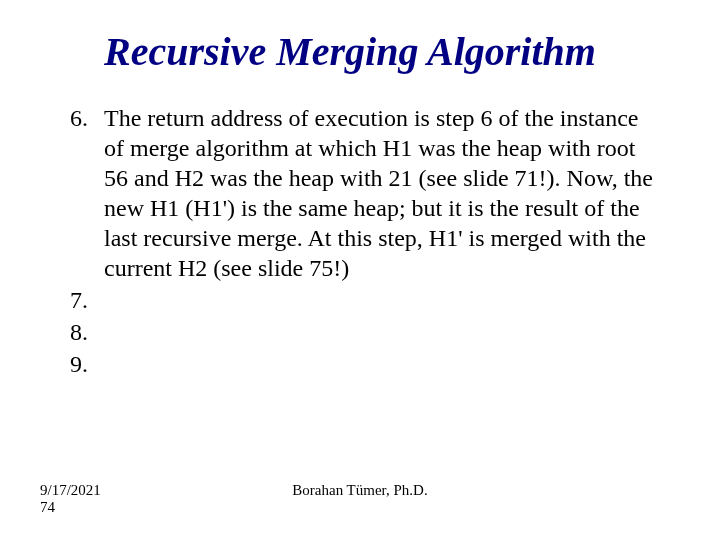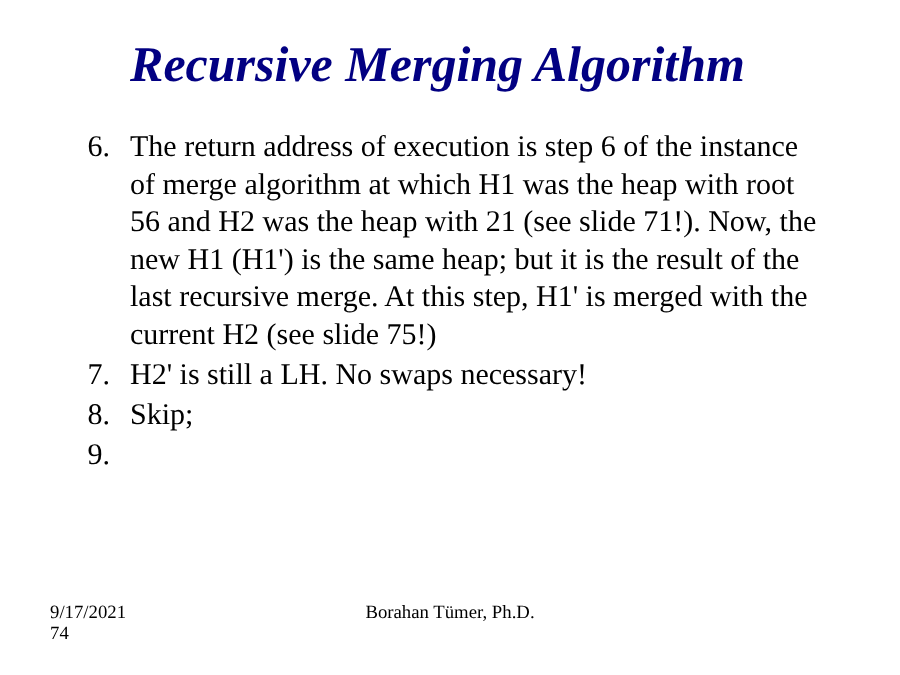--- a/index.html
+++ b/index.html
@@ -74,25 +74,23 @@
 <div class="slide">
   <div class="title">Recursive Merging Algorithm</div>
 
   <div class="list">
     <div class="item">
       <div class="num">6.</div>
       <div class="txt">The return address of execution is step 6 of the instance of merge algorithm at which H1 was the heap with root 56 and H2 was the heap with 21 (see slide 71!).  Now, the new H1 (H1') is the same heap; but it is the result of the last recursive merge. At this step, H1' is merged with the current H2 (see slide 75!)</div>
     </div>
     <div class="item">
       <div class="num">7.</div>
-      <div class="txt">H2' is still a LH.  No swaps necessary!</div>
     </div>
     <div class="item">
       <div class="num">8.</div>
-      <div class="txt">Skip;</div>
     </div>
     <div class="item">
       <div class="num">9.</div>
     </div>
   </div>
 
   <div class="footer">
     <span class="left">9/17/2021</span>
     <span class="center">Borahan Tümer, Ph.D.</span>
     <span class="right">74</span>

